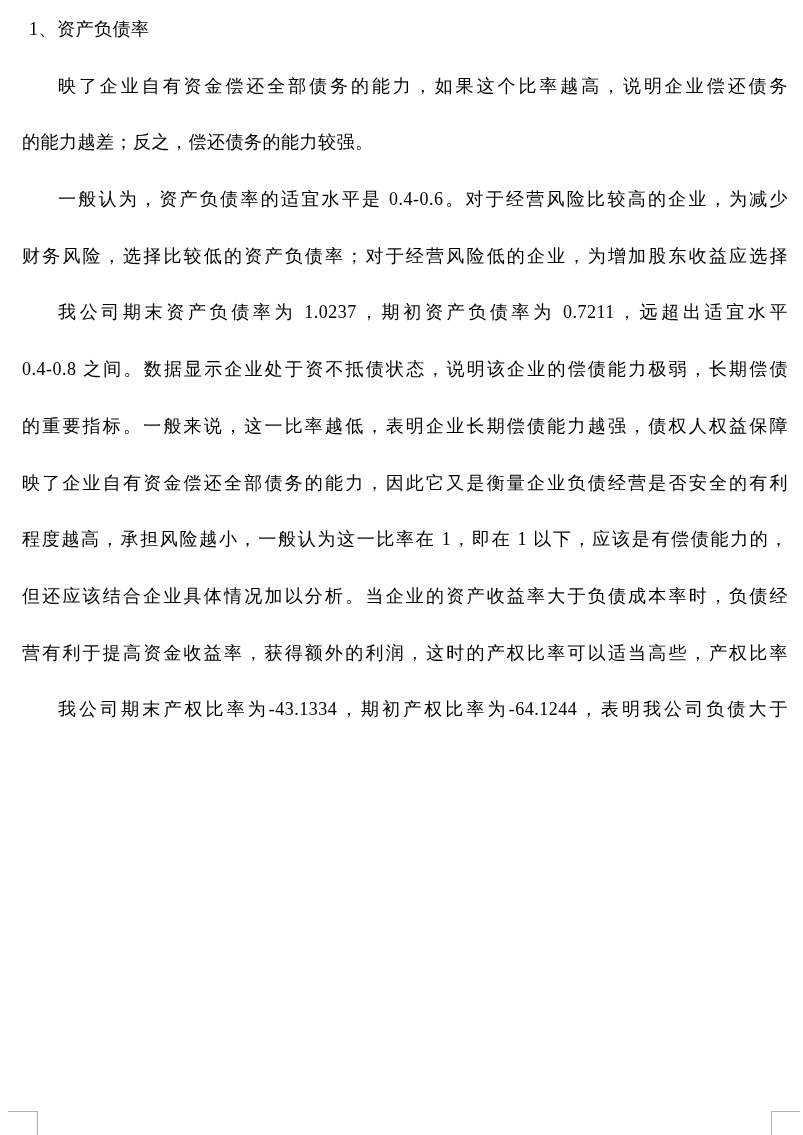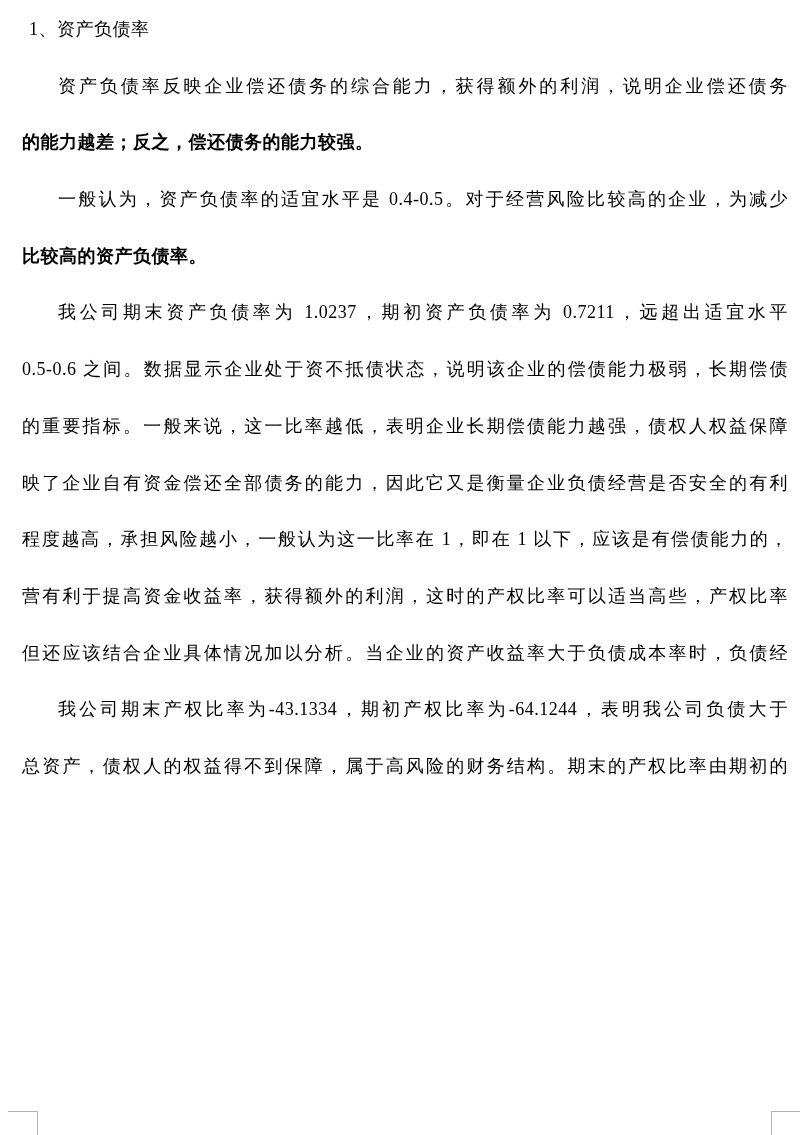--- a/index.html
+++ b/index.html
@@ -24,21 +24,20 @@
     font-size: 18px;
     letter-spacing: 0.5px;
     text-align: justify;
     text-align-last: justify;
     white-space: normal;
     overflow: visible;
   }
   .line.lastline {
     text-align: left;
     text-align-last: left;
-    font-weight: bold;
   }
   .line.indent {
     padding-left: 36px;
   }
   .line.heading {
     text-align: left;
     text-align-last: left;
     padding-left: 7px;
   }
   .crop {
@@ -48,41 +47,40 @@
   .crop.h { height: 1px; width: 29px; }
   .crop.v { width: 1px; height: 24px; }
 </style>
 </head>
 <body>
 
 <div class="page" style="background: rgb(255, 255, 255); color: rgb(0, 0, 0);">
   <div class="text-block">
       <div class="line heading">1、资产负债率</div>
       <div>
-        <div class="line indent">资产负债率反映企业偿还债务的综合能力，获得额外的利润，说明企业偿还债务</div>
+        <div class="line indent">映了企业自有资金偿还全部债务的能力，如果这个比率越高，说明企业偿还债务</div>
         <div class="line lastline">的能力越差；反之，偿还债务的能力较强。</div>
       </div>
       <div>
-        <div class="line indent">一般认为，资产负债率的适宜水平是 0.4-0.5。对于经营风险比较高的企业，为减少</div>
-        <div class="line lastline">比较高的资产负债率。</div>
+        <div class="line indent">一般认为，资产负债率的适宜水平是 0.4-0.6。对于经营风险比较高的企业，为减少</div>
+        <div class="line">财务风险，选择比较低的资产负债率；对于经营风险低的企业，为增加股东收益应选择</div>
       </div>
       <div>
         <div class="line indent">我公司期末资产负债率为 1.0237，期初资产负债率为 0.7211，远超出适宜水平</div>
-        <div class="line">0.5-0.6 之间。数据显示企业处于资不抵债状态，说明该企业的偿债能力极弱，长期偿债</div>
+        <div class="line">0.4-0.8 之间。数据显示企业处于资不抵债状态，说明该企业的偿债能力极弱，长期偿债</div>
       </div>
       <div>
         <div class="line">的重要指标。一般来说，这一比率越低，表明企业长期偿债能力越强，债权人权益保障</div>
         <div class="line">映了企业自有资金偿还全部债务的能力，因此它又是衡量企业负债经营是否安全的有利</div>
         <div class="line">程度越高，承担风险越小，一般认为这一比率在 1，即在 1 以下，应该是有偿债能力的，</div>
+        <div class="line">但还应该结合企业具体情况加以分析。当企业的资产收益率大于负债成本率时，负债经</div>
         <div class="line">营有利于提高资金收益率，获得额外的利润，这时的产权比率可以适当高些，产权比率</div>
-        <div class="line">但还应该结合企业具体情况加以分析。当企业的资产收益率大于负债成本率时，负债经</div>
       </div>
       <div>
         <div class="line indent">我公司期末产权比率为-43.1334，期初产权比率为-64.1244，表明我公司负债大于</div>
-        <div class="line">总资产，债权人的权益得不到保障，属于高风险的财务结构。期末的产权比率由期初的</div>
       </div>
     </div>
 
   <div class="crop h" style="left: 8px; top: 1111px; background: rgb(178, 178, 178);"></div>
   <div class="crop v" style="left: 37px; top: 1111px; background: rgb(178, 178, 178);"></div>
   <div class="crop h" style="left: 771px; top: 1111px; background: rgb(178, 178, 178);"></div>
   <div class="crop v" style="left: 771px; top: 1111px; background: rgb(178, 178, 178);"></div>
 </div>
 
 </body></html>

